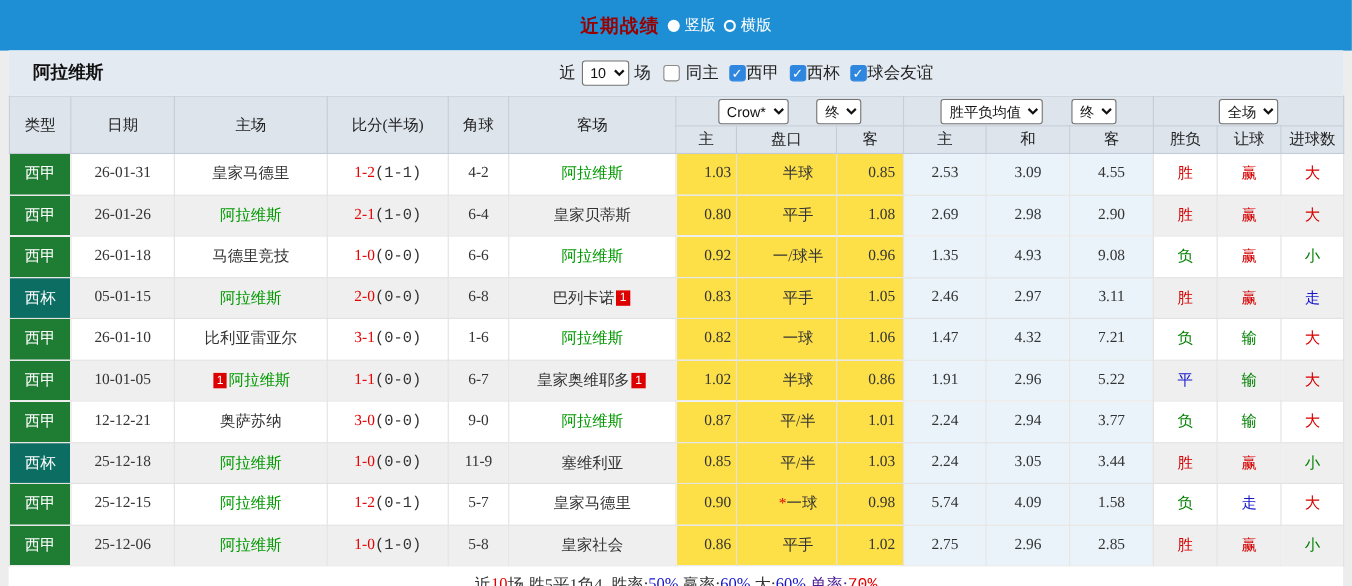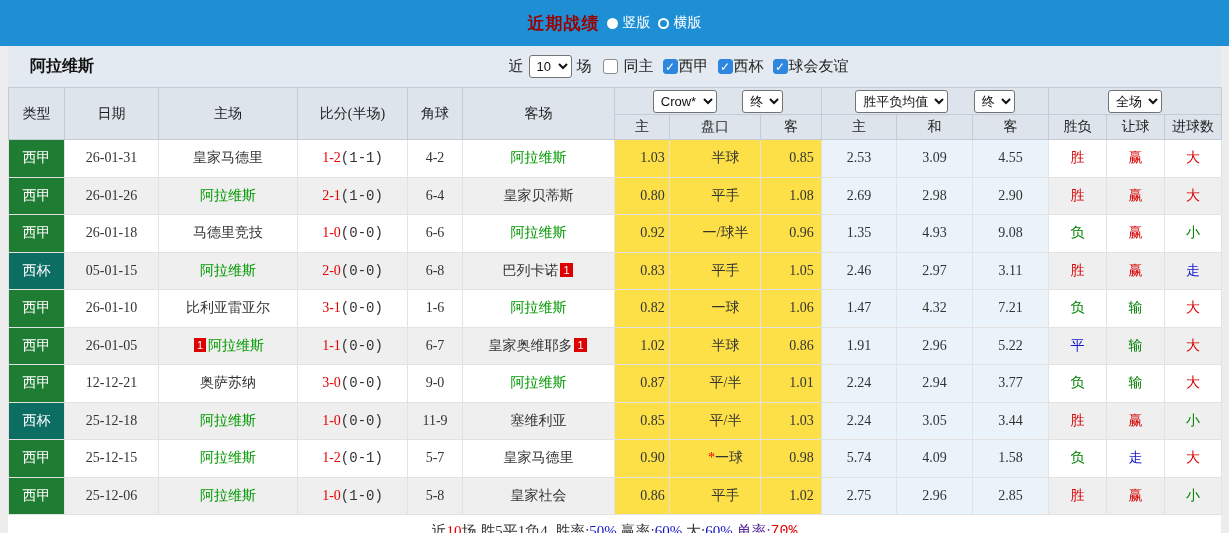--- a/index.html
+++ b/index.html
@@ -238,21 +238,21 @@
           <td class="cream">1.06</td>
           <td class="bluecol">1.47</td>
           <td class="bluecol">4.32</td>
           <td class="bluecol">7.21</td>
           <td class="res" style="color: rgb(0, 128, 0);">负</td>
           <td class="res" style="color: rgb(0, 128, 0);">输</td>
           <td class="res" style="color: rgb(214, 0, 0);">大</td>
         </tr>
         <tr class="even">
           <td class="type" style="background: rgb(30, 124, 51);">西甲</td>
-          <td class="date">26-01-05</td>
+          <td class="date">10-01-05</td>
           <td class="team"><span class="redcard">1</span><span class="self">阿拉维斯</span></td>
           <td class="score"><span class="ft">1-1</span><span class="ht">(0-0)</span></td>
           <td class="corner">6-7</td>
           <td class="team"><span>皇家奥维耶多</span><span class="redcard">1</span></td>
           <td class="cream">1.02</td>
           <td class="cream"><span>半球</span></td>
           <td class="cream">0.86</td>
           <td class="bluecol">1.91</td>
           <td class="bluecol">2.96</td>
           <td class="bluecol">5.22</td>

